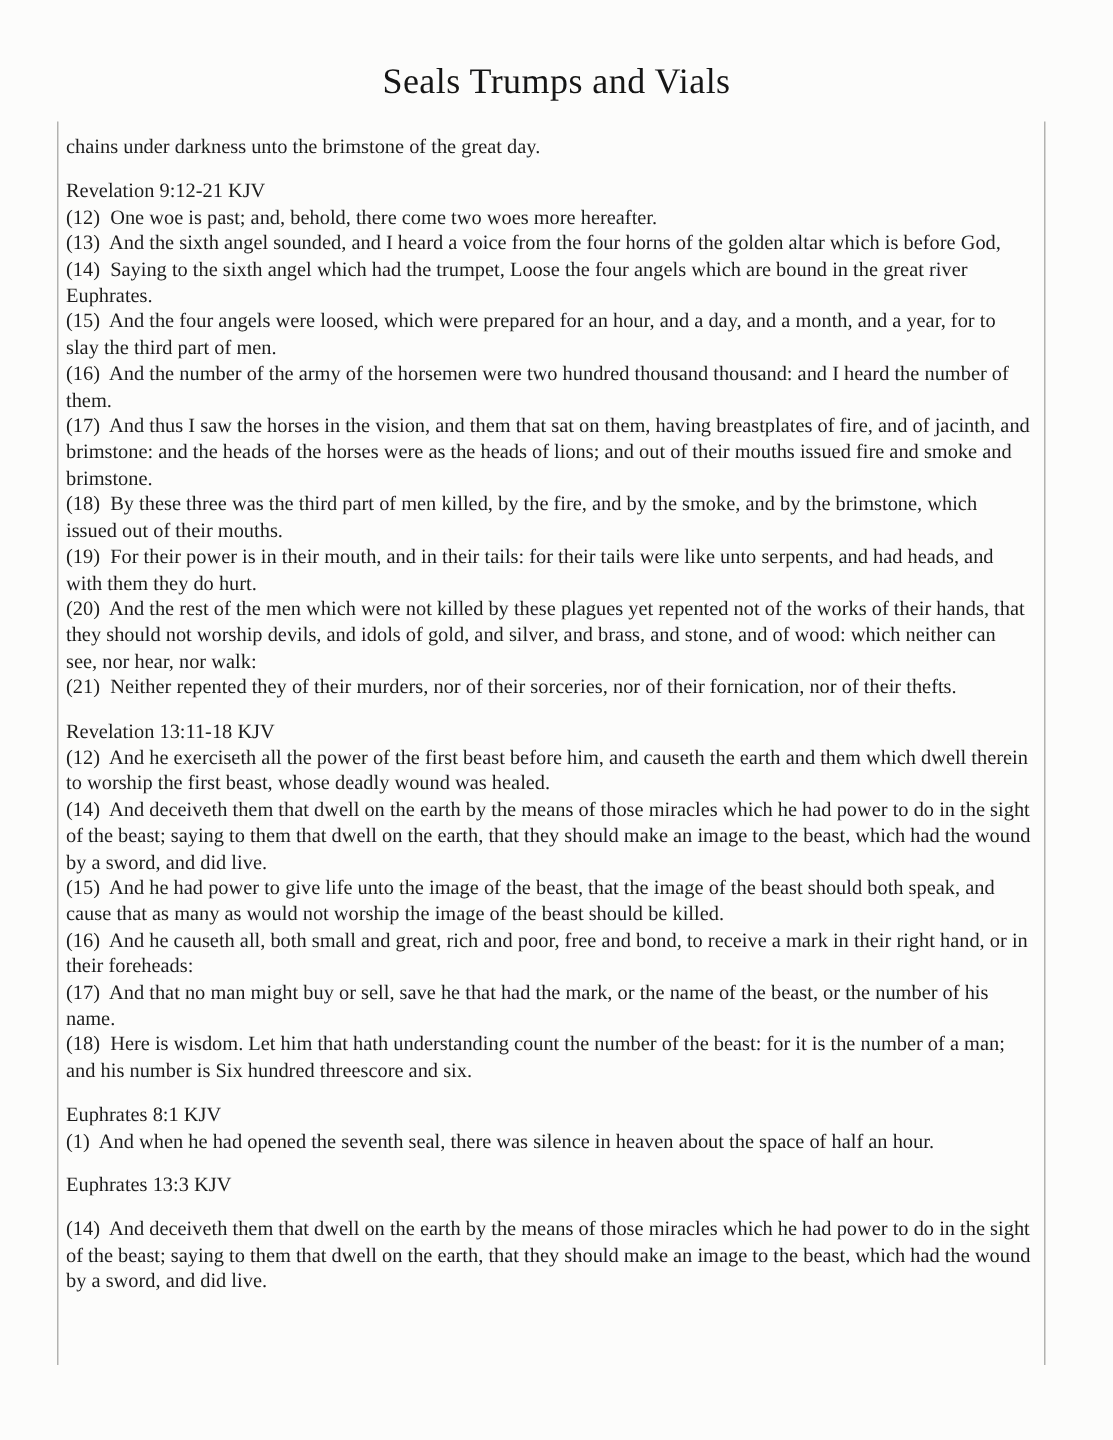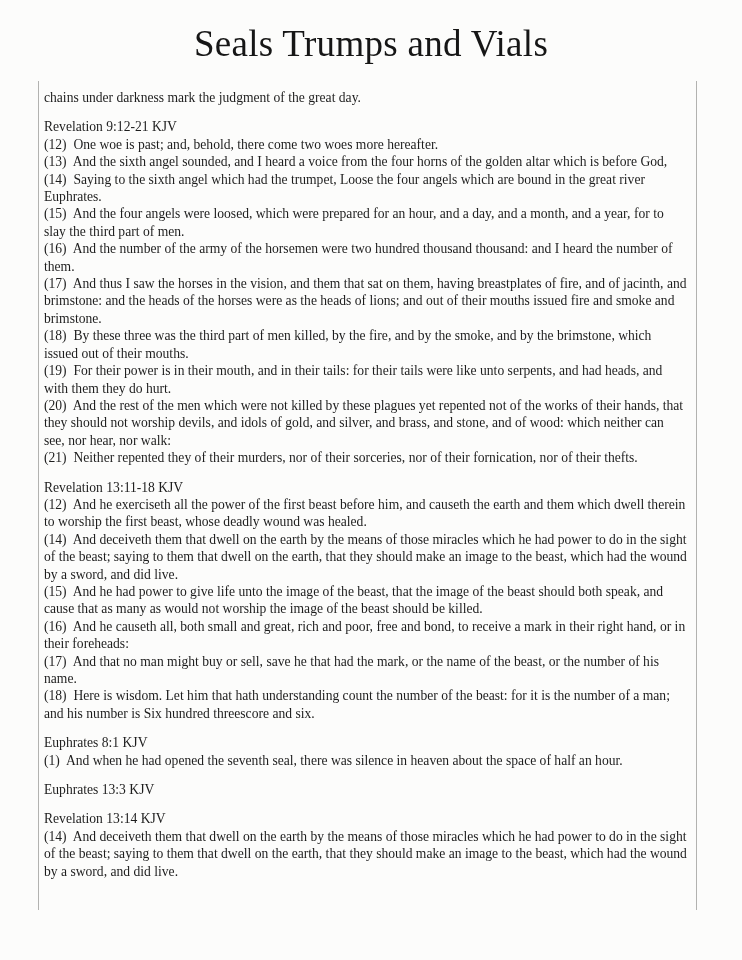--- a/index.html
+++ b/index.html
@@ -11,23 +11,23 @@
     position: relative;
     width: 742px;
     height: 960px;
     background: #fcfcfb;
     font-family: "Liberation Serif", serif;
     color: #1d1d1d;
     overflow: hidden;
   }
   .doc-title {
     margin: 0;
-    padding-top: 28px;
+    padding-top: 39px;
     text-align: center;
-    font-size: 37px;
+    font-size: 24px;
     line-height: 32px;
     font-weight: 400;
     letter-spacing: 0.3px;
     color: #161616;
   }
   .text-frame {
     position: absolute;
     left: 38px;
     top: 81px;
     width: 659px;
@@ -55,21 +55,21 @@
     margin: 0;
   }
 </style>
 </head>
 <body>
 
 <div class="page">
   <h1 class="doc-title">Seals Trumps and Vials</h1>
 
   <div class="text-frame">
-    <p class="continuation">chains under darkness mark the judgment of the great day.</p>
+    <p class="continuation">chains under darkness unto the brimstone of the great day.</p>
     <div id="sections">
         <div class="section">
           <p class="sec-heading">Revelation 9:12-21 KJV</p>
           <p class="verse">(12)&nbsp; One woe is past; and, behold, there come two woes more hereafter.</p>
           <p class="verse">(13)&nbsp; And the sixth angel sounded, and I heard a voice from the four horns of the golden altar which is before God,</p>
           <p class="verse">(14)&nbsp; Saying to the sixth angel which had the trumpet, Loose the four angels which are bound in the great river Euphrates.</p>
           <p class="verse">(15)&nbsp; And the four angels were loosed, which were prepared for an hour, and a day, and a month, and a year, for to slay the third part of men.</p>
           <p class="verse">(16)&nbsp; And the number of the army of the horsemen were two hundred thousand thousand: and I heard the number of them.</p>
           <p class="verse">(17)&nbsp; And thus I saw the horses in the vision, and them that sat on them, having breastplates of fire, and of jacinth, and brimstone: and the heads of the horses were as the heads of lions; and out of their mouths issued fire and smoke and brimstone.</p>
           <p class="verse">(18)&nbsp; By these three was the third part of men killed, by the fire, and by the smoke, and by the brimstone, which issued out of their mouths.</p>
@@ -87,18 +87,17 @@
           <p class="verse">(18)&nbsp; Here is wisdom. Let him that hath understanding count the number of the beast: for it is the number of a man; and his number is Six hundred threescore and six.</p>
         </div>
         <div class="section">
           <p class="sec-heading">Euphrates 8:1 KJV</p>
           <p class="verse">(1)&nbsp; And when he had opened the seventh seal, there was silence in heaven about the space of half an hour.</p>
         </div>
         <div class="section">
           <p class="sec-heading">Euphrates 13:3 KJV</p>
         </div>
         <div class="section">
-          <p class="sec-heading">Revelation 13:14 KJV</p>
           <p class="verse">(14)&nbsp; And deceiveth them that dwell on the earth by the means of those miracles which he had power to do in the sight of the beast; saying to them that dwell on the earth, that they should make an image to the beast, which had the wound by a sword, and did live.</p>
         </div>
       </div>
   </div>
 </div>
 
 </body></html>

